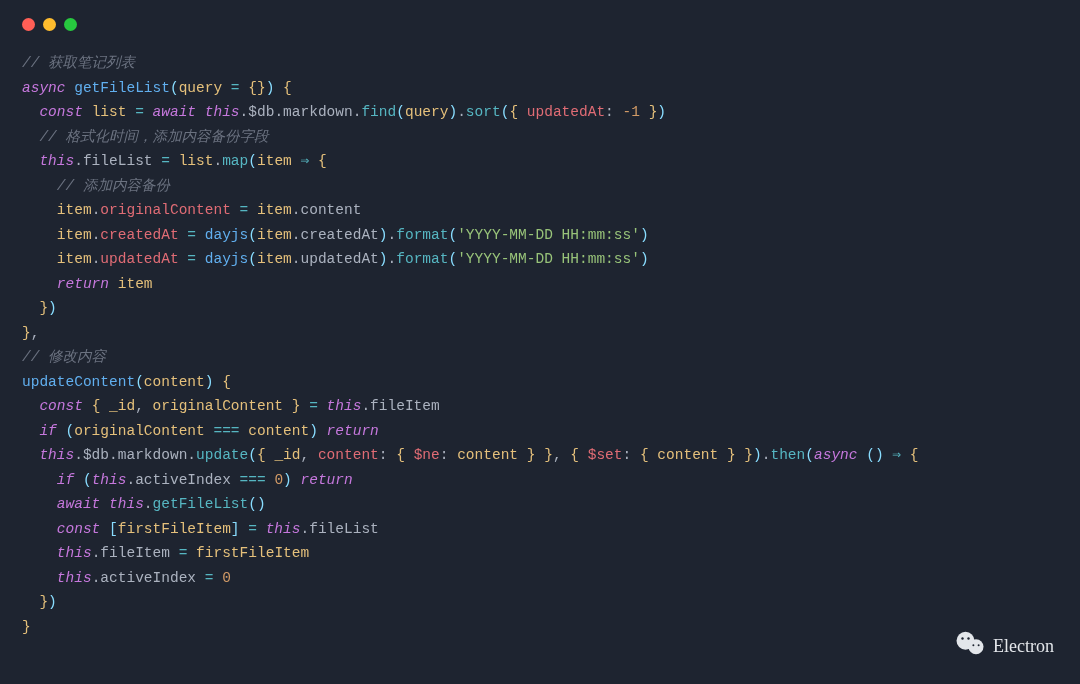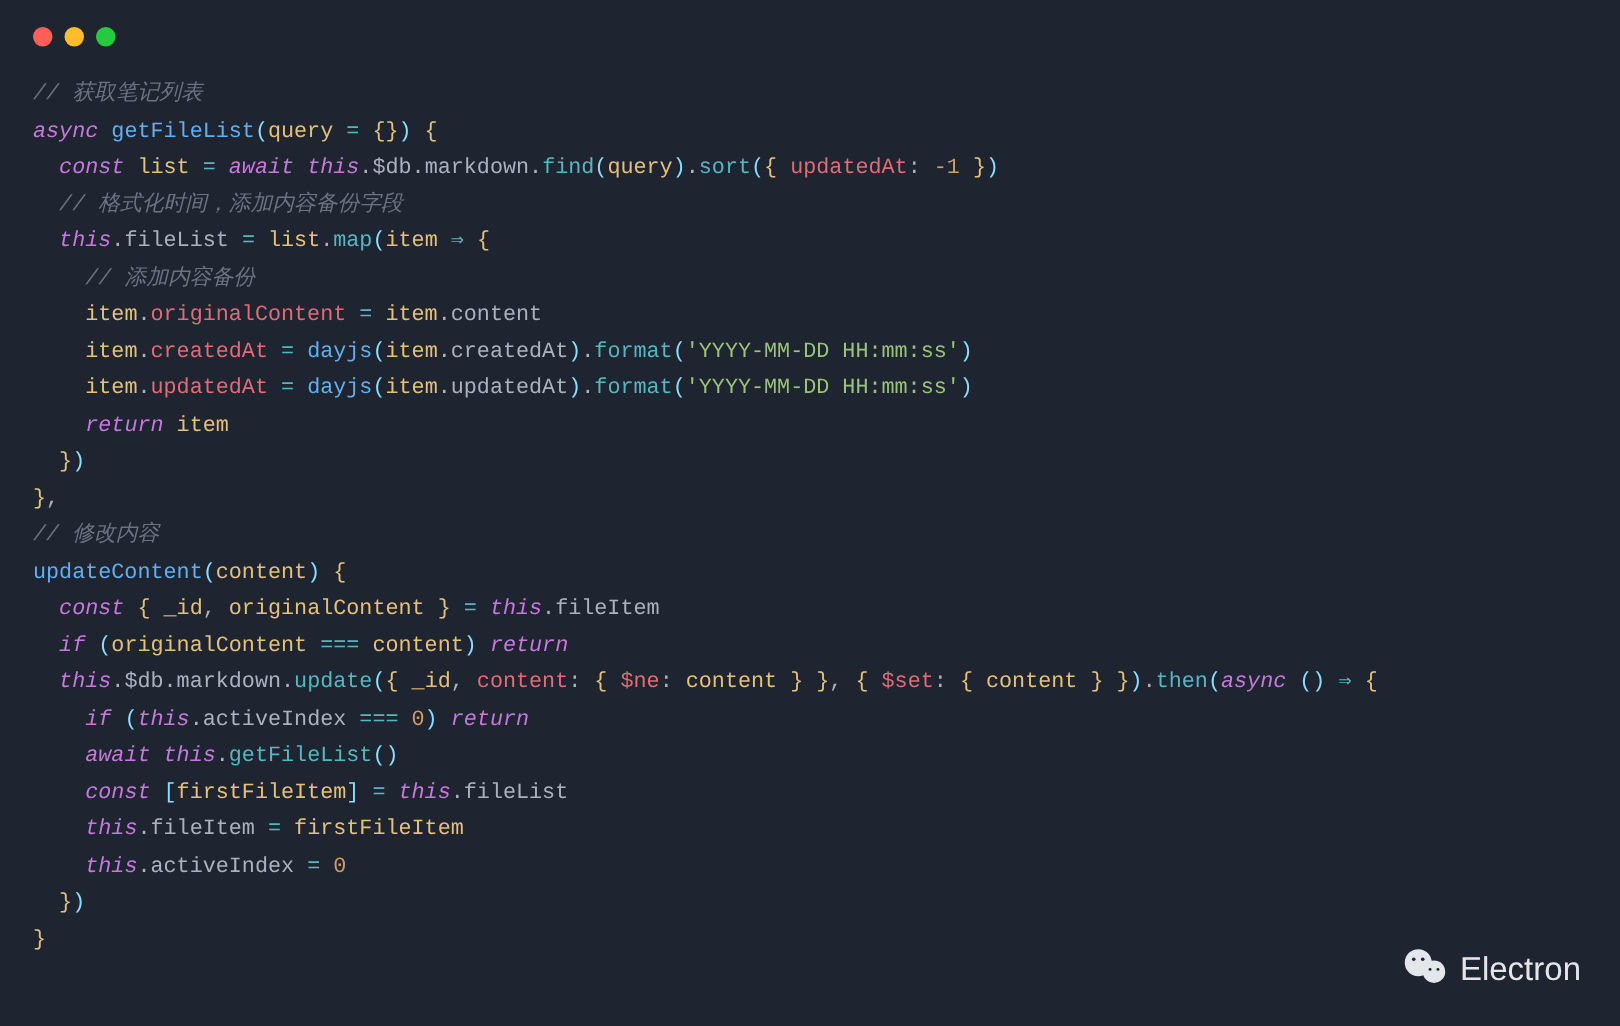--- a/index.html
+++ b/index.html
@@ -55,22 +55,22 @@
   .tok-id        { color: #e06c75; }                     
 
   .watermark {
     position: absolute;
     right: 26px;
     bottom: 22px;
     display: flex;
     align-items: center;
     gap: 8px;
     color: #e3e6ea;
-    font-family: Liberation Sans, sans-serif;
-    font-size: 22px;
+    font-family: Liberation Serif, serif;
+    font-size: 18px;
   }
   .watermark svg { width: 30px; height: 26px; fill: #e3e6ea; }
 </style>
 </head>
 <body>
 
 <div class="window">
 
   <div class="traffic-lights">
     <span class="tl-red"></span>

